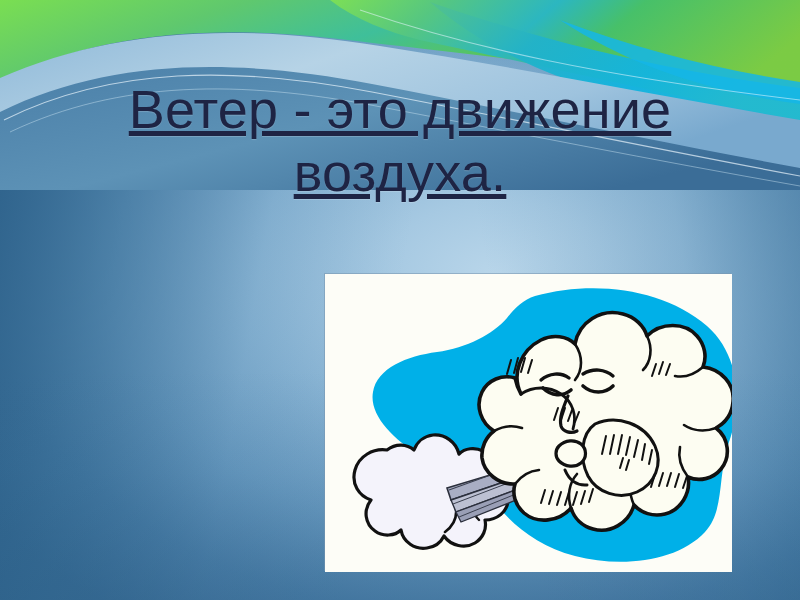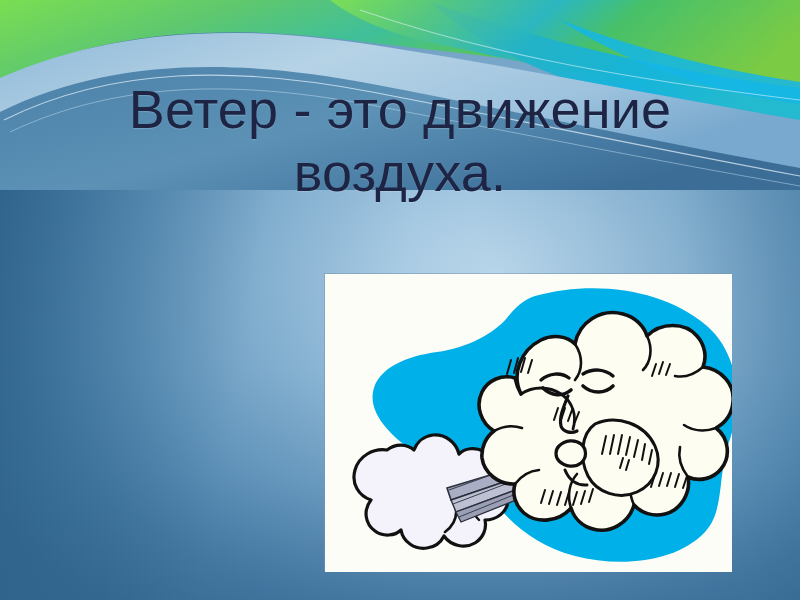--- a/index.html
+++ b/index.html
@@ -76,20 +76,21 @@
     width: 680px;
     text-align: center;
     font-family: "Liberation Sans", sans-serif;
     font-size: 54px;
     line-height: 1.17;
     font-weight: 400;
     color: #1e2444;
     letter-spacing: 0.2px;
     white-space: pre-line;
     text-shadow: 0 1px 1px rgba(255,255,255,0.18);
+    text-decoration: underline;
   }
 
   
   .picture {
     position: absolute;
     left: 325px;
     top: 274px;
     width: 407px;
     height: 298px;
     background: #fdfdf7;

